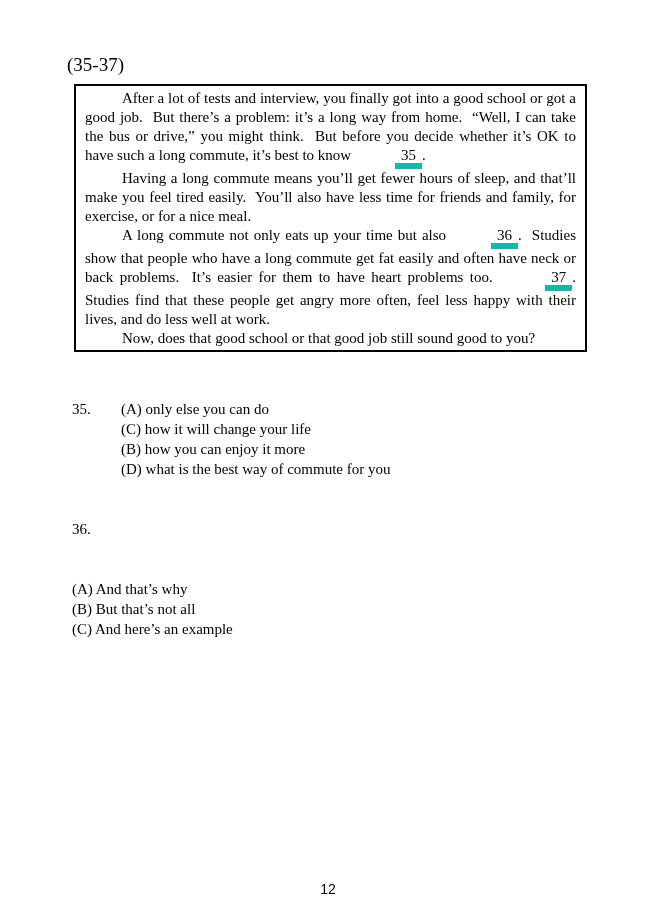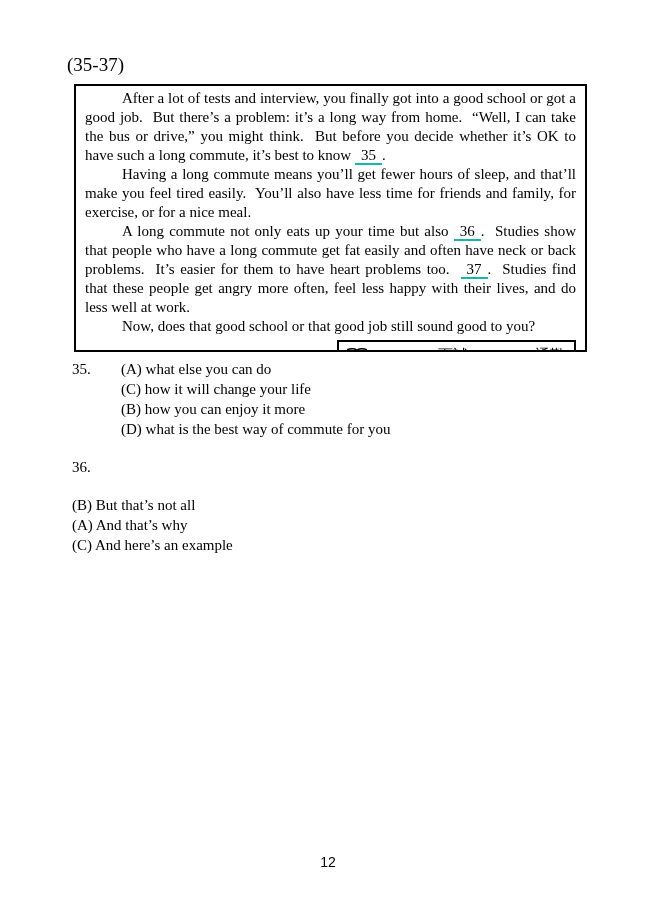--- a/index.html
+++ b/index.html
@@ -34,22 +34,23 @@
     text-align: justify;
     text-indent: 37px;
     white-space: pre-wrap;
   }
   .blank {
     display: inline-block;
     min-width: 26px;
     padding: 0 6px;
     text-align: center;
     text-indent: 0;
-    border-bottom: 2px solid #14b8a6;
+    border-bottom: 6px solid #14b8a6;
     line-height: 16px;
+    margin-left: 40px;
   }
   .vocab-box {
     width: -moz-fit-content;
     width: fit-content;
     margin: 4px 0 0 auto;
     border: 2px solid #000000;
     padding: 4px 9px 4px 7px;
     display: flex;
     align-items: center;
     font-size: 15px;
@@ -63,34 +64,35 @@
   .questions {
     position: absolute;
     left: 72px;
     top: 359px;
     width: 520px;
     font-size: 15px;
   }
   .question {
     display: flex;
     margin-bottom: 18px;
+    margin-top: 40px;
   }
   .qnum {
     width: 49px;
     flex: 0 0 49px;
     line-height: 20px;
   }
   .options div {
     line-height: 20px;
   }
   .page-number {
     position: absolute;
     left: 0;
     right: 0;
-    top: 854px;
+    top: 881px;
     text-align: center;
     font-family: "Liberation Sans", "DejaVu Sans", sans-serif;
     font-size: 14px;
   }
 </style>
 </head>
 <body>
 
 <div class="group-label">(35-37)</div>
 
@@ -111,34 +113,34 @@
     </span>
     <span>interview 面試  commute 通勤</span>
   </div>
 </div>
 
 <div class="questions">
 
   <div class="question">
     <span class="qnum">35.</span>
     <div class="options">
-      <div>(A) what else you can do</div>
+      <div>(A) only else you can do</div>
       <div>(C) how it will change your life</div>
       <div>(B) how you can enjoy it more</div>
       <div>(D) what is the best way of commute for you</div>
     </div>
   </div>
 
   <div class="question">
     <span class="qnum">36.</span>
   </div>
 
   <div class="question">
     <div class="options">
+      <div>(A) And that’s why</div>
       <div>(B) But that’s not all</div>
-      <div>(A) And that’s why</div>
       <div>(C) And here’s an example</div>
     </div>
   </div>
 
 </div>
 
 <div class="page-number">12</div>
 
 </body></html>

